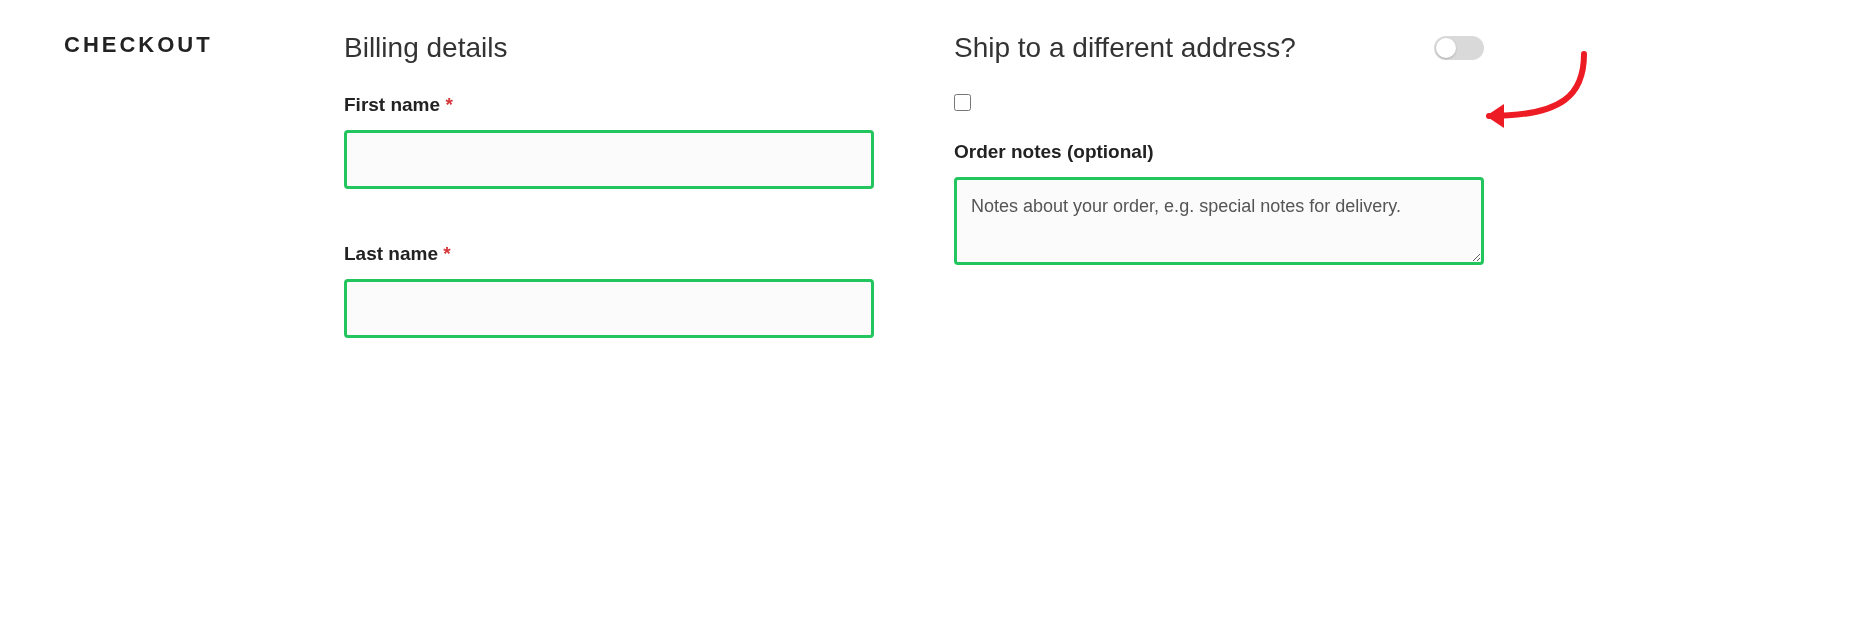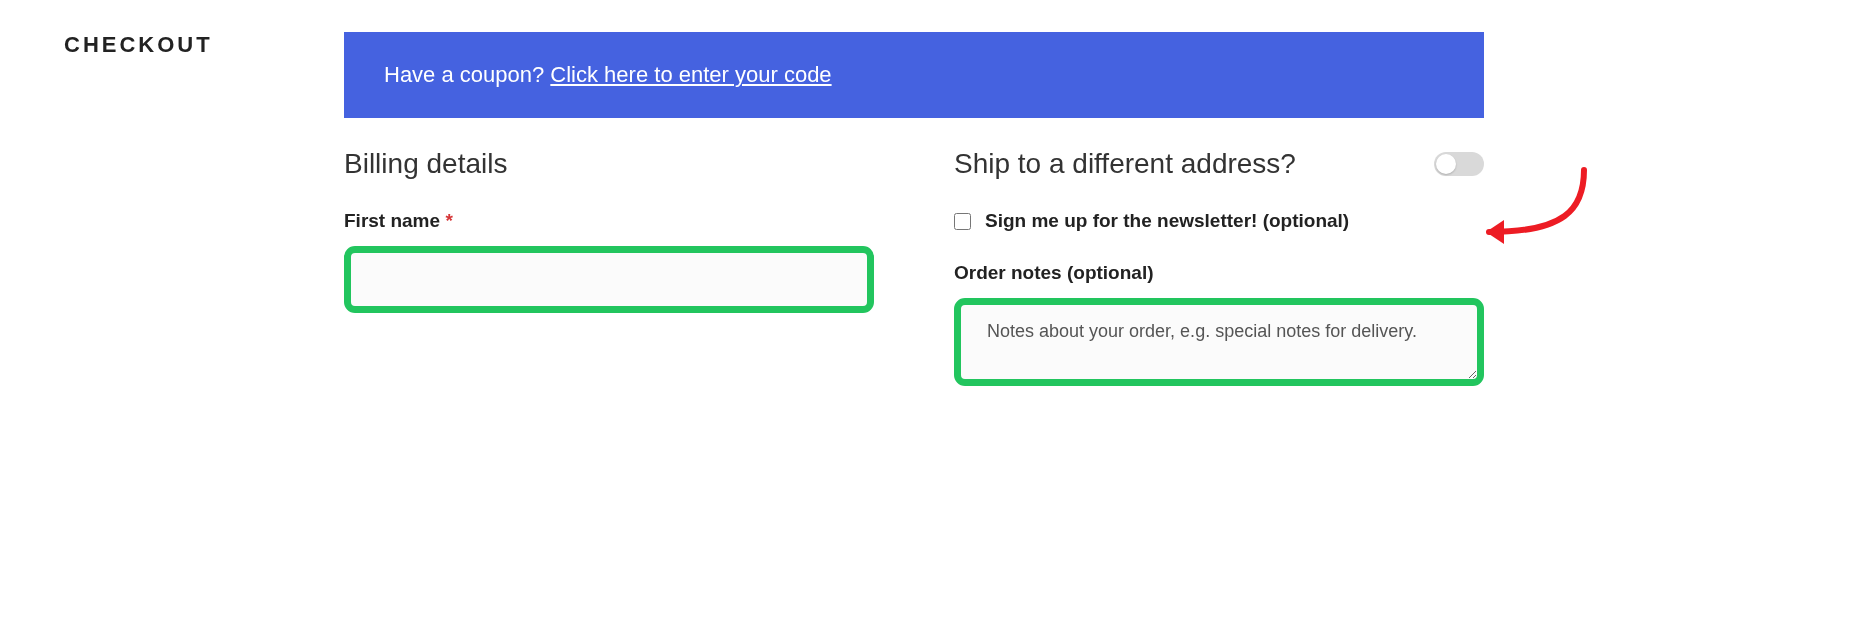--- a/index.html
+++ b/index.html
@@ -90,26 +90,26 @@
     .field label {
       display: block;
       font-size: 19px;
       font-weight: 700;
       color: #222;
       margin-bottom: 14px;
     }
     .req { color: #d63638; }
     input[type="text"], textarea {
       width: 100%;
-      border: 7px solid #22c55e;
+      border: 3px solid #22c55e;
       background: #fbfbfb;
-      padding: 16px 26px;
+      padding: 16px 14px;
       font-size: 18px;
       font-family: inherit;
-      border-radius: 11px;
+      border-radius: 4px;
     }
     textarea {
       resize: both;
       height: 88px;
       color: #333;
     }
     textarea::placeholder, input::placeholder { color: #555; }
     .chk-row {
       display: flex;
       align-items: center;
@@ -139,51 +139,53 @@
 </head>
 <body>
 
 <div class="layout">
   <aside class="sidebar">
     <div class="sidebar-title">CHECKOUT</div>
   </aside>
 
   <main class="main">
 
-    <div class="banner">
-      <span>Have a coupon? </span><a>Click here to enter your code</a>
-    </div>
 
     <div class="cols">
 
       <div class="col">
         <h3 class="section-h">Billing details</h3>
 
         <div class="form-row-2">
           <div class="field">
             <label>
               <span>First name </span><span class="req">*</span>
+            </label>
+            <input type="text" value="" style="">
+          </div>
+          <div class="field">
+            <label>
+              <span>Last name </span><span class="req">*</span>
             </label>
             <input type="text" value="" style="">
           </div>
         </div>
 
       </div>
 
       <div class="col">
         <div class="ship-header">
           <h3 class="section-h">Ship to a different address?</h3>
           <div class="toggle">
             <div class="toggle-knob"></div>
           </div>
         </div>
 
         <div class="chk-row">
           <input type="checkbox" style="">
-          <span class="chk-label">Sign me up for the newsletter! (optional)</span>
           <svg class="arrow" viewBox="0 0 120 100">
             <path d="M 110 10 C 110 50, 90 72, 15 72" stroke="#ed1c24" stroke-width="6" fill="none" stroke-linecap="round"></path>
             <path d="M 12 72 L 30 60 L 30 84 Z" fill="#ed1c24"></path>
           </svg>
         </div>
 
         <div class="field">
           <label>Order notes (optional)</label>
           <textarea placeholder="Notes about your order, e.g. special notes for delivery." style=""></textarea>
         </div>

